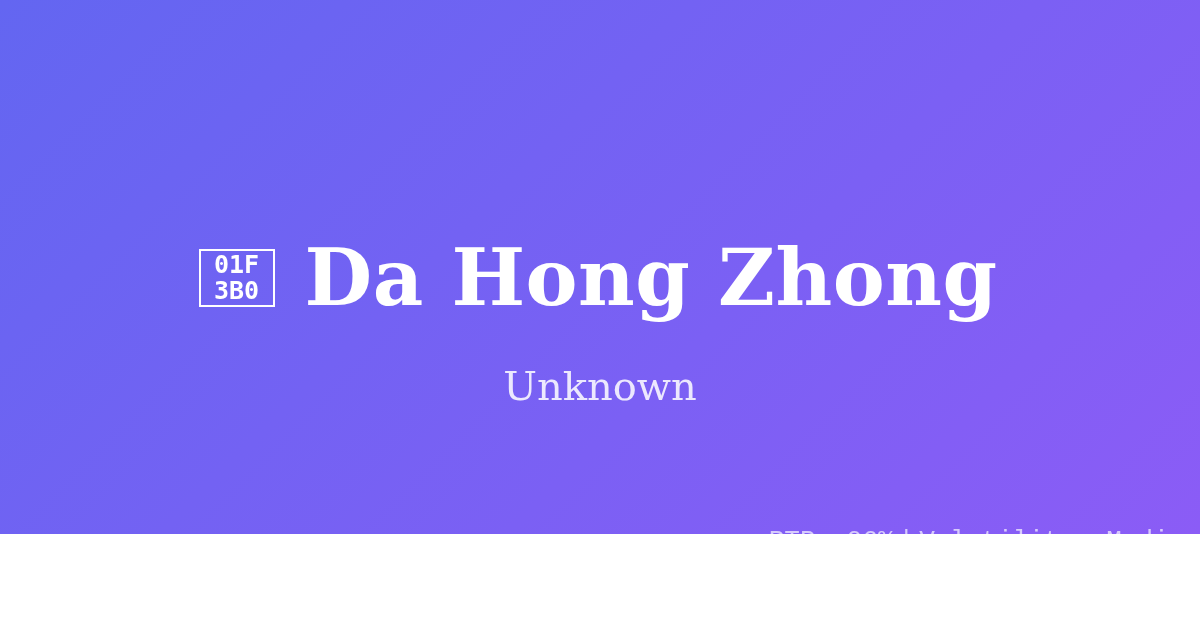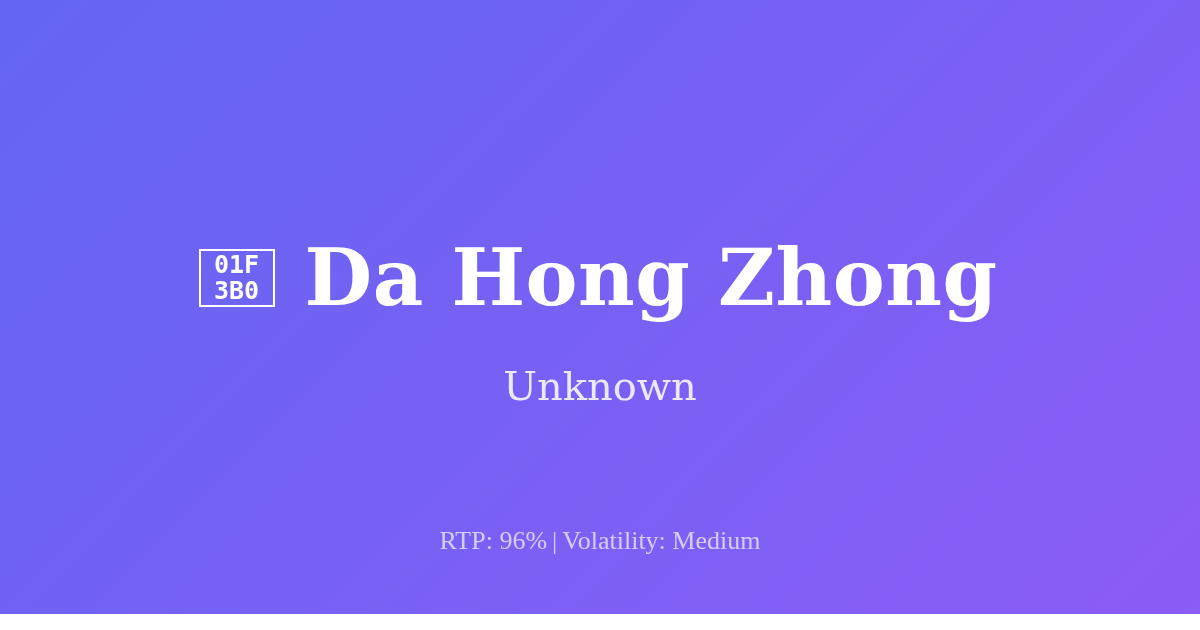--- a/index.html
+++ b/index.html
@@ -13,21 +13,21 @@
     height: 630px;
     overflow: hidden;
     font-family: "DejaVu Serif", "Liberation Serif", serif;
     -webkit-font-smoothing: antialiased;
   }
 
   .card {
     position: relative;
     box-sizing: border-box;
     width: 1200px;
-    height: 614px;
+    height: 534px;
     background: linear-gradient(135deg, #6366f1 0%, #8b5cf6 100%);
     display: flex;
     flex-direction: column;
     align-items: center;
     justify-content: flex-start;
   }
 
   
   .hero {
     position: absolute;
@@ -94,22 +94,22 @@
     line-height: 1;
     white-space: nowrap;
   }
 
   
   .meta {
     position: absolute;
     left: 0;
     right: 0;
     top: 528px;
-    text-align: center;
-    font-family: Liberation Serif, serif;
+    text-align: right;
+    font-family: Liberation Mono, monospace;
     font-size: 26px;
     font-weight: 400;
     color: rgba(255, 255, 255, 0.68);
     line-height: 1;
     white-space: nowrap;
   }
 
   .meta-sep {
     padding: 0 5px;
   }

